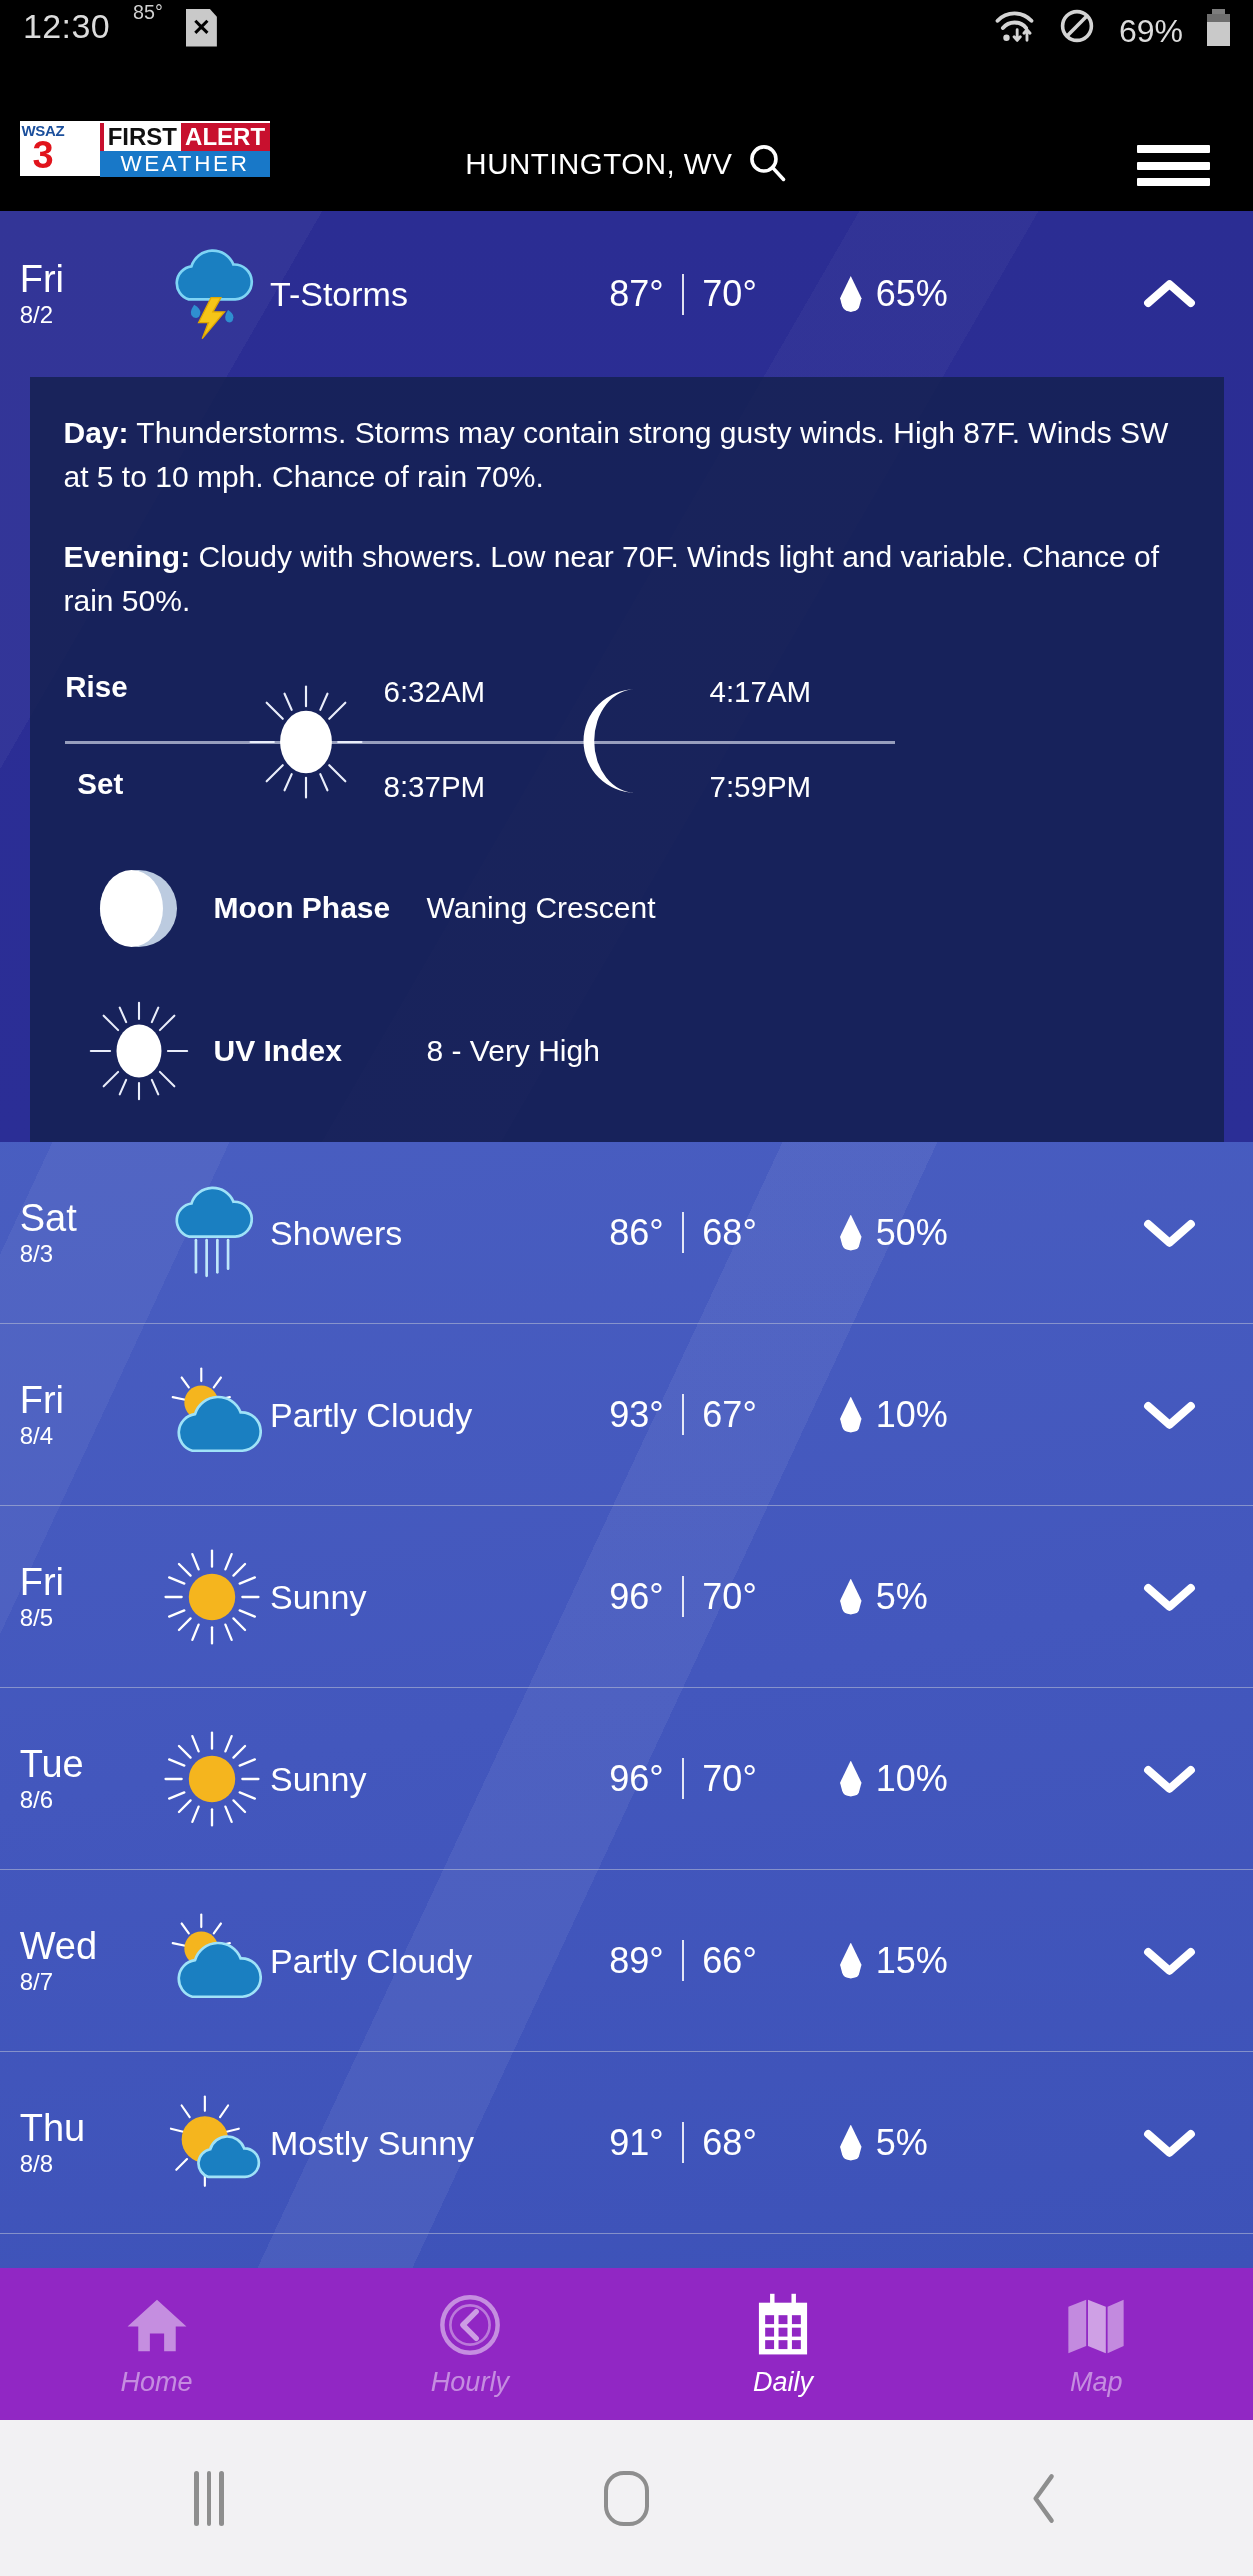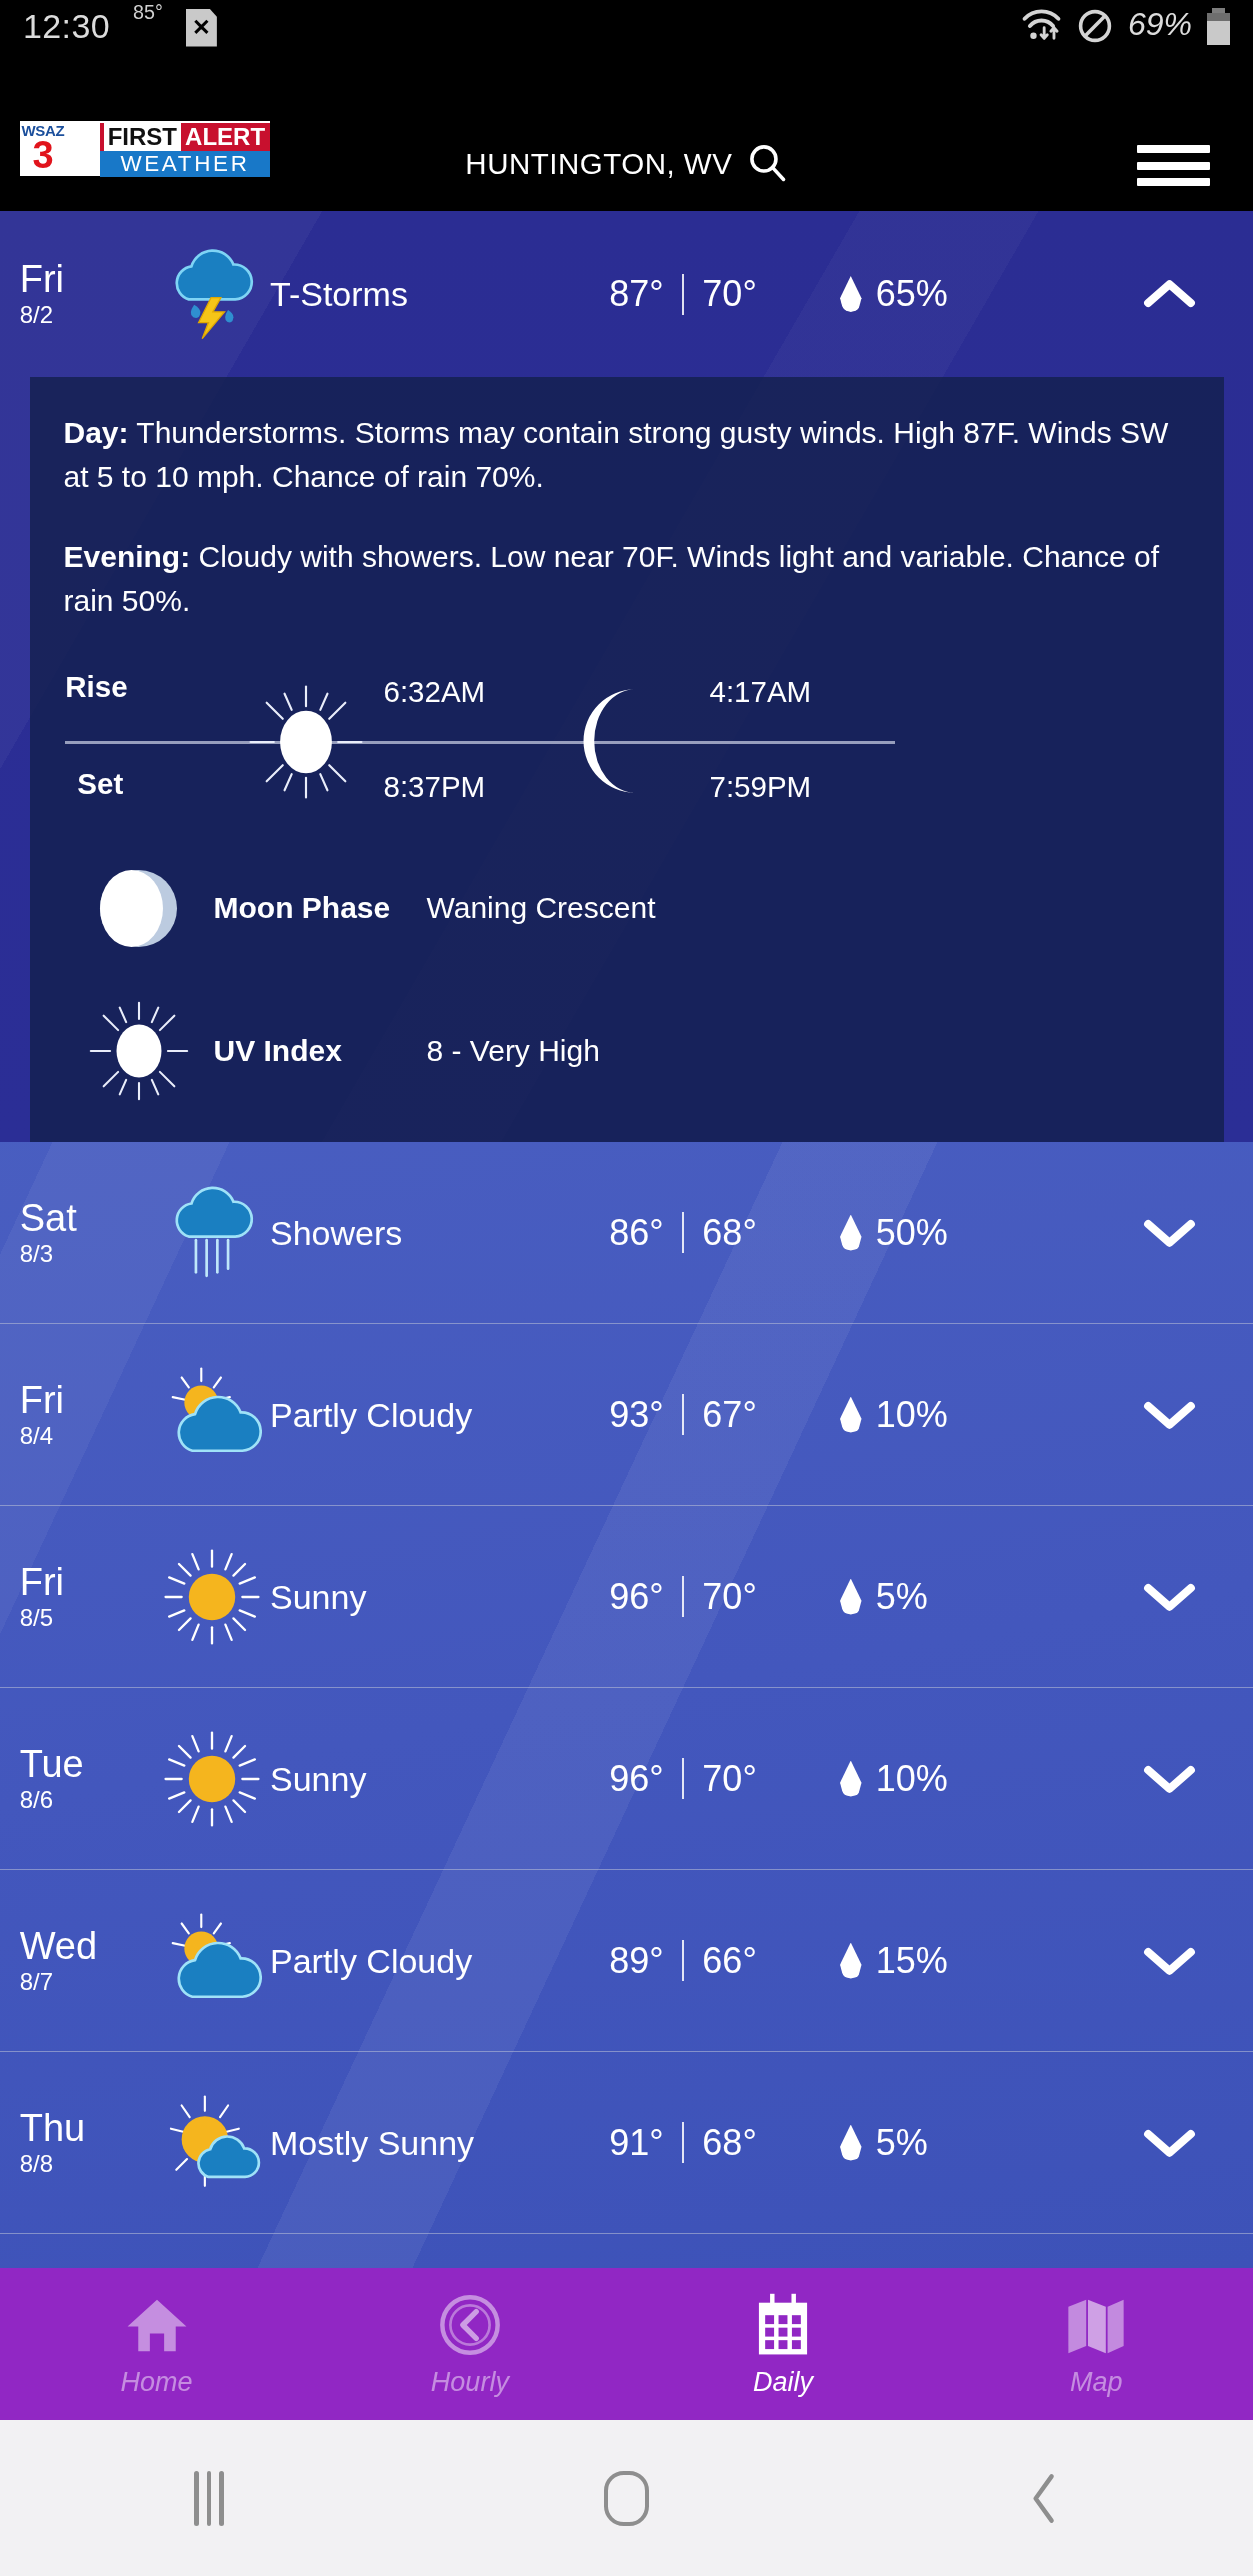--- a/index.html
+++ b/index.html
@@ -13,21 +13,21 @@
   .phone{position:relative;width:1253px;height:2576px;overflow:hidden;}
 
   
   .statusbar{
     position:absolute;top:0;left:0;width:1253px;height:55px;
     background:#000;color:#d4d4d4;
     display:flex;align-items:center;justify-content:space-between;
     padding:0 23px;box-sizing:border-box;
   }
   .sb-left{display:flex;align-items:flex-start;gap:23px;}
-  .sb-right{display:flex;align-items:flex-start;gap:15px;font-style:italic;}
+  .sb-right{display:flex;align-items:flex-end;gap:24px;}
   .sb-time{font-size:34px;letter-spacing:0.4px;color:#dcdcdc;line-height:1;}
   .sb-temp{font-size:19.7px;color:#d0d0d0;line-height:1;position:relative;top:-5.4px;}
   .sb-simx{
     width:31px;height:38px;background:#c9c9c9;color:#000;
     display:flex;align-items:center;justify-content:center;
     font-size:22.4px;font-weight:bold;
     clip-path:polygon(0 0,76% 0,100% 22%,100% 100%,0 100%);
   }
   .sb-pct{font-size:32px;color:#dcdcdc;line-height:1;}
   .batt{position:relative;width:23px;height:38px;}

